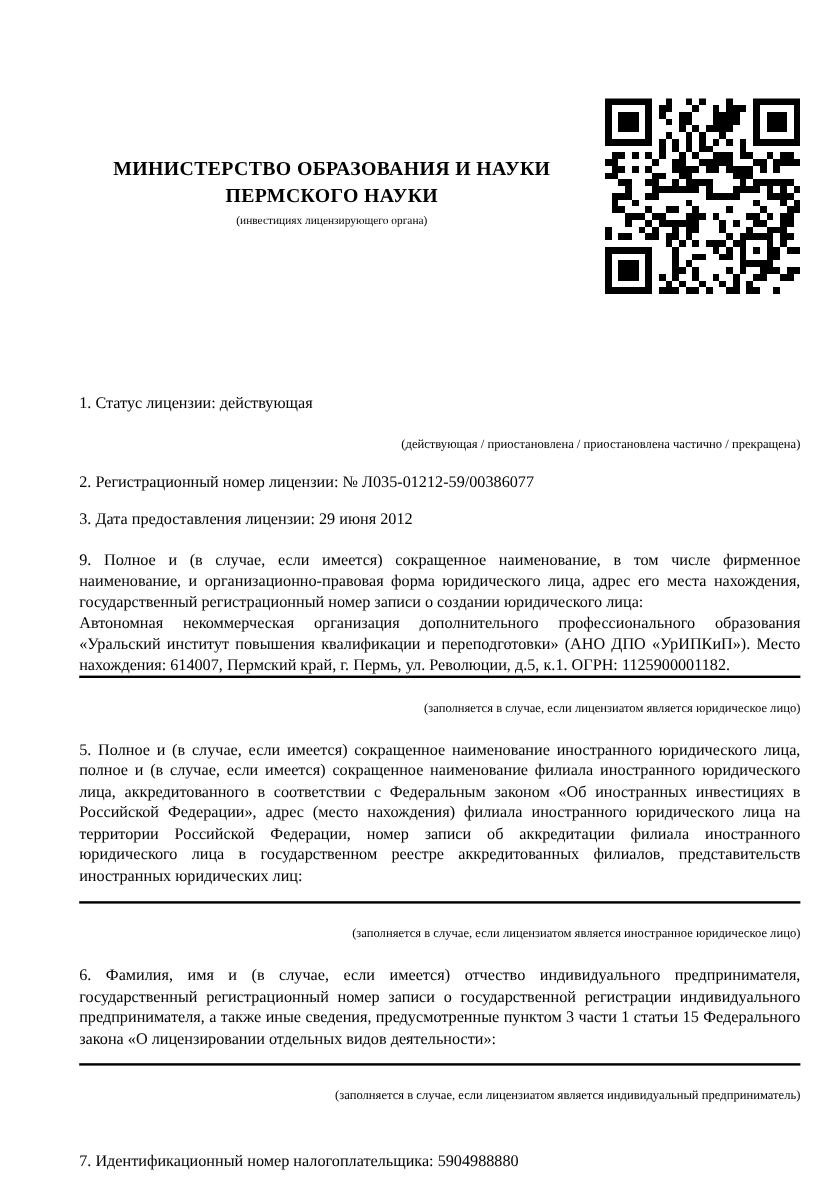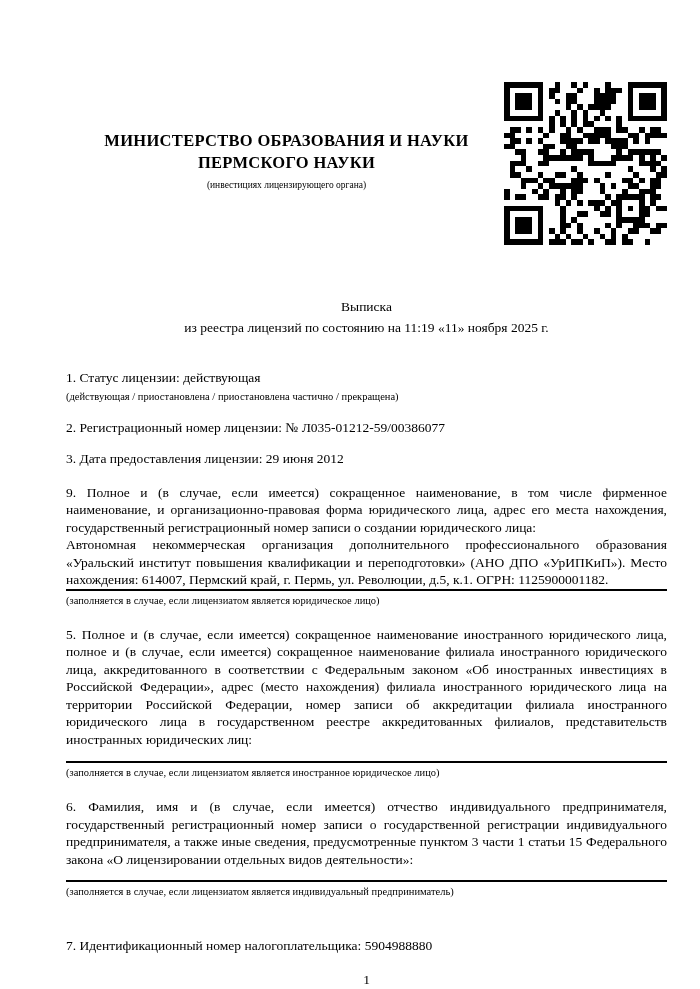--- a/index.html
+++ b/index.html
@@ -10,21 +10,21 @@
     background: #ffffff;
     color: #000000;
     font-family: "Liberation Serif", "DejaVu Serif", serif;
     font-size: 13.5px;
     overflow: hidden;
   }
   
   .header { position: relative; height: 296px; }
   .ministry {
     position: absolute;
-    left: 76px;
+    left: 66px;
     top: 130px;
     width: 421px;
     text-align: center;
   }
   .ministry-line {
     font-weight: bold;
     font-size: 16.5px;
     line-height: 22px;
     letter-spacing: 0.3px;
   }
@@ -42,22 +42,22 @@
   }
   
   .content { margin: 0 33px 0 66px; }
   .doc-title { text-align: center; line-height: 21px; }
   p { margin: 0; }
   .line  { line-height: 17.5px; }
   .para  { line-height: 17.5px; text-align: justify; }
   .caption {
     font-size: 10.5px;
     line-height: 14px;
-    text-align: left;
-    margin-top: 3px;
+    text-align: right;
+    margin-top: 19px;
   }
   .rule { border-top: 2px solid #000000; height: 0; }
   .item-1 { margin-top: 31px; }
   .item-2 { margin-top: 15px; }
   .item-3 { margin-top: 14px; }
   .item-4 { margin-top: 16px; }
   .item-5 { margin-top: 18px; }
   .item-6 { margin-top: 18px; }
   .item-7 { margin-top: 38px; }
   .gap-5 { height: 13px; }
@@ -467,24 +467,20 @@
           <rect x="19" y="28" width="1" height="1"></rect>
           <rect x="21" y="28" width="1" height="1"></rect>
           <rect x="22" y="28" width="1" height="1"></rect>
           <rect x="25" y="28" width="1" height="1"></rect>
         </g>
       </svg>
   </div>
 
   <div class="content">
 
-    <div class="doc-title">
-      <p>Выписка</p>
-      <p>из реестра лицензий по состоянию на 11:19 «11» ноября 2025 г.</p>
-    </div>
 
     <div class="item-1">
       <p class="line">1. Статус лицензии: действующая</p>
       <p class="caption">(действующая / приостановлена / приостановлена частично / прекращена)</p>
     </div>
 
     <div class="item-2">
       <p class="line">2. Регистрационный номер лицензии: № Л035-01212-59/00386077</p>
     </div>
 

